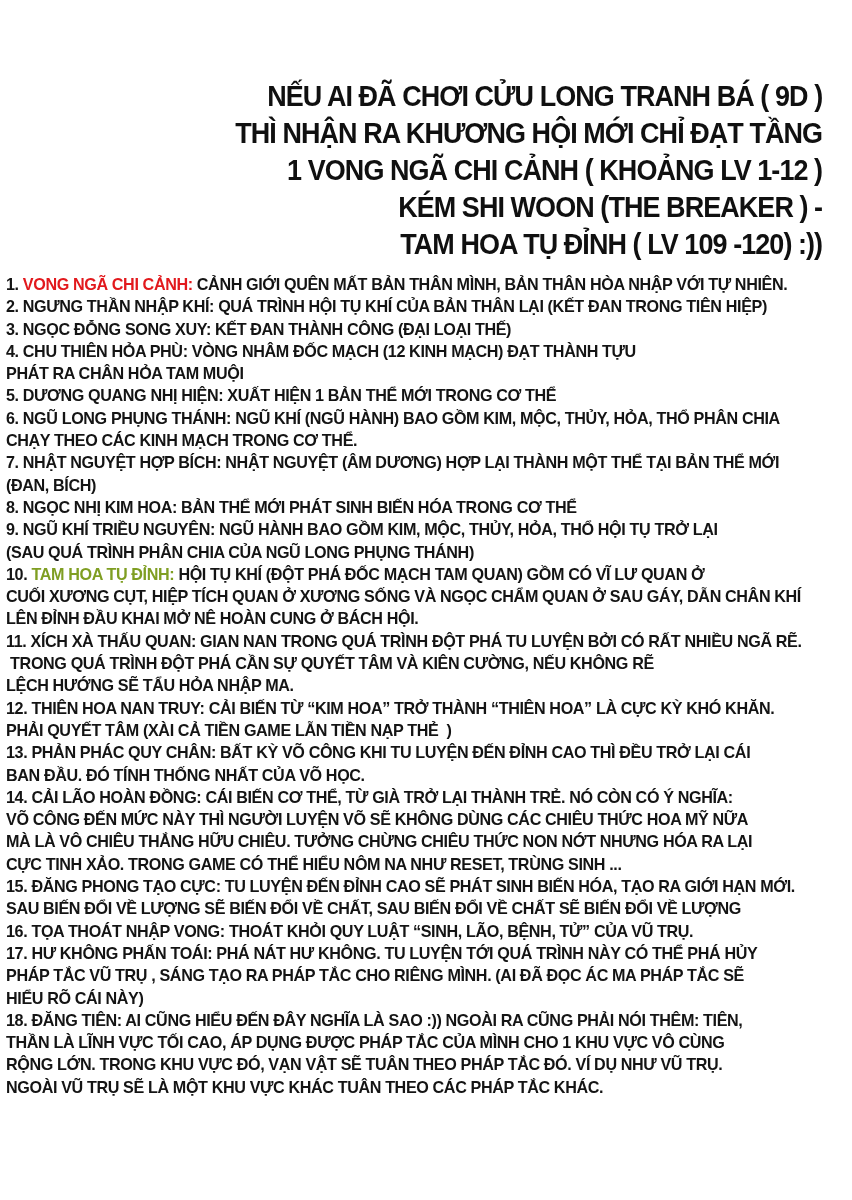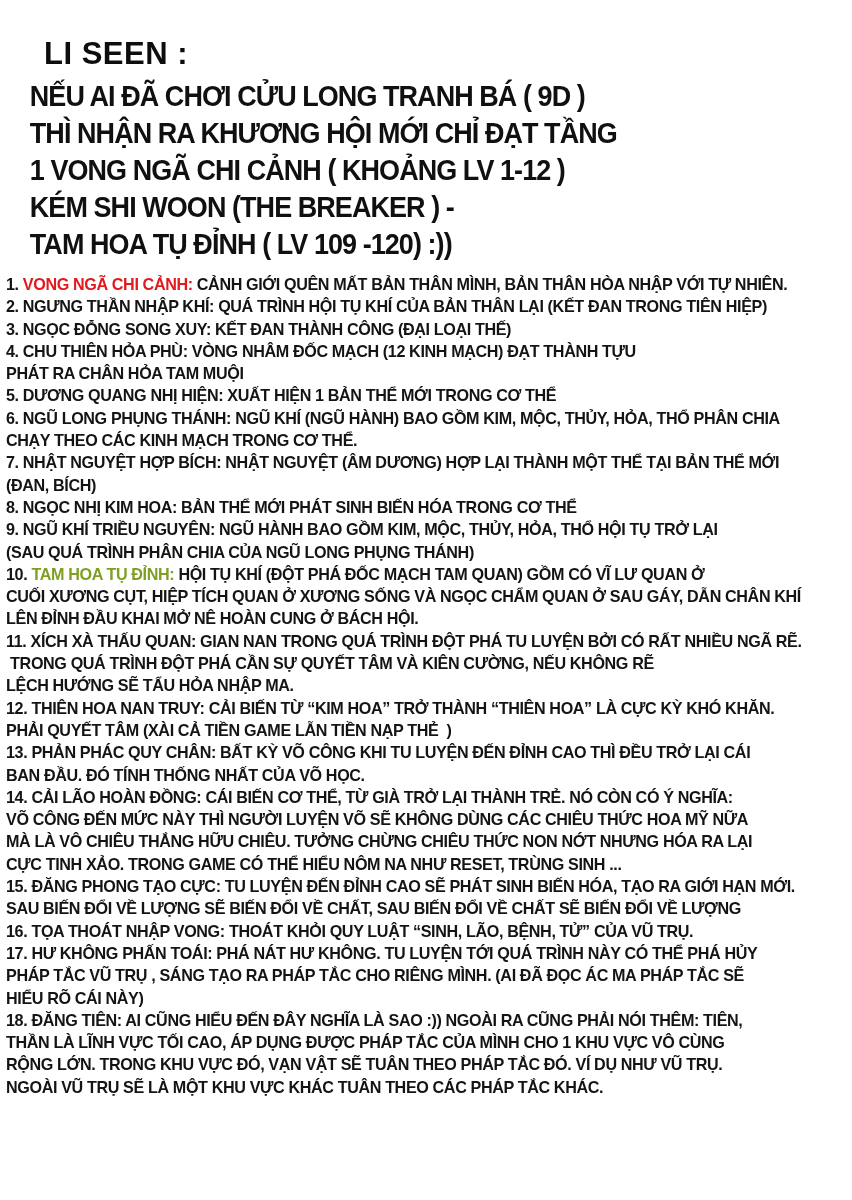--- a/index.html
+++ b/index.html
@@ -21,21 +21,21 @@
     font-size: 31px;
     letter-spacing: 0.5px;
     color: #0d0d0d;
     white-space: pre;
   }
   .intro-block {
     position: absolute;
     top: 78px;
     left: 0;
     width: 100%;
-    text-align: left;
+    text-align: right;
   }
   .intro-line {
     font-size: 29px;
     line-height: 37px;
     letter-spacing: -1px;
     white-space: pre;
     transform: scaleX(0.93);
     transform-origin: 50% 0;
     color: #101010;
   }
@@ -53,21 +53,20 @@
     transform: scaleX(0.95);
     transform-origin: 0 0;
     color: #141414;
   }
   .note-line span { display: inline; }
 </style>
 </head>
 <body>
 
 <div class="page">
-  <div class="speaker-title">LI SEEN :</div>
 
   <div class="intro-block">
       <div class="intro-line">NẾU AI ĐÃ CHƠI CỬU LONG TRANH BÁ ( 9D )</div>
       <div class="intro-line">THÌ NHẬN RA KHƯƠNG HỘI MỚI CHỈ ĐẠT TẦNG</div>
       <div class="intro-line">1 VONG NGÃ CHI CẢNH ( KHOẢNG LV 1-12 )</div>
       <div class="intro-line">KÉM SHI WOON (THE BREAKER ) -</div>
       <div class="intro-line">TAM HOA TỤ ĐỈNH ( LV 109 -120) :))</div>
     </div>
 
   <div class="notes-block">

